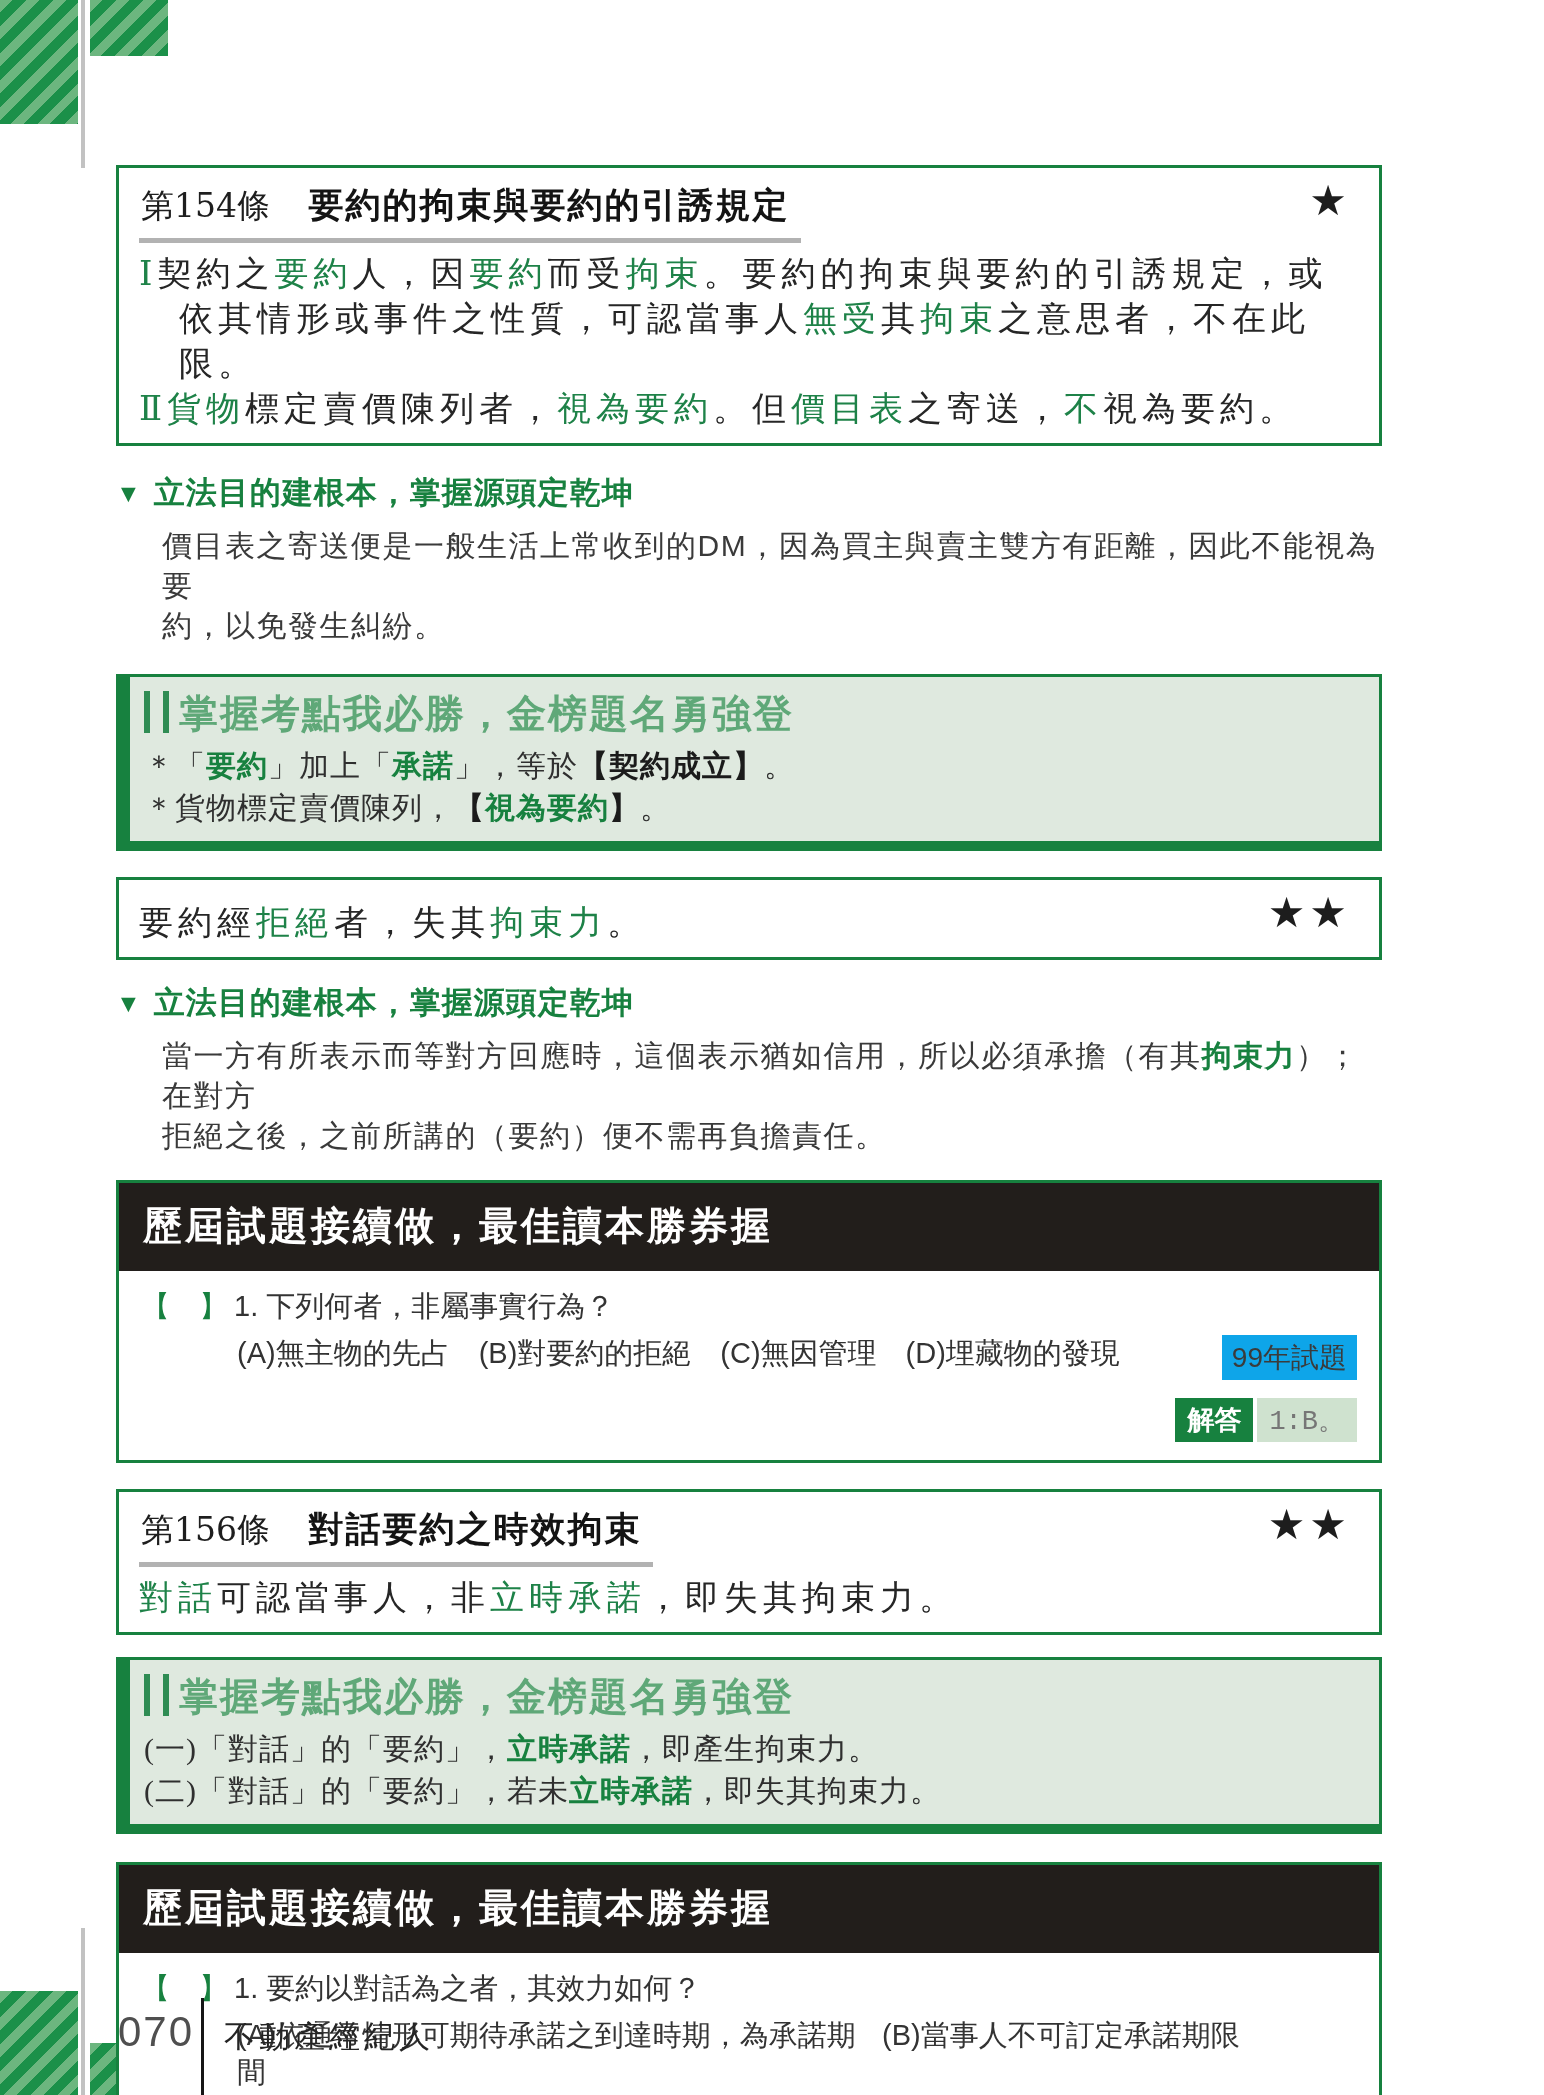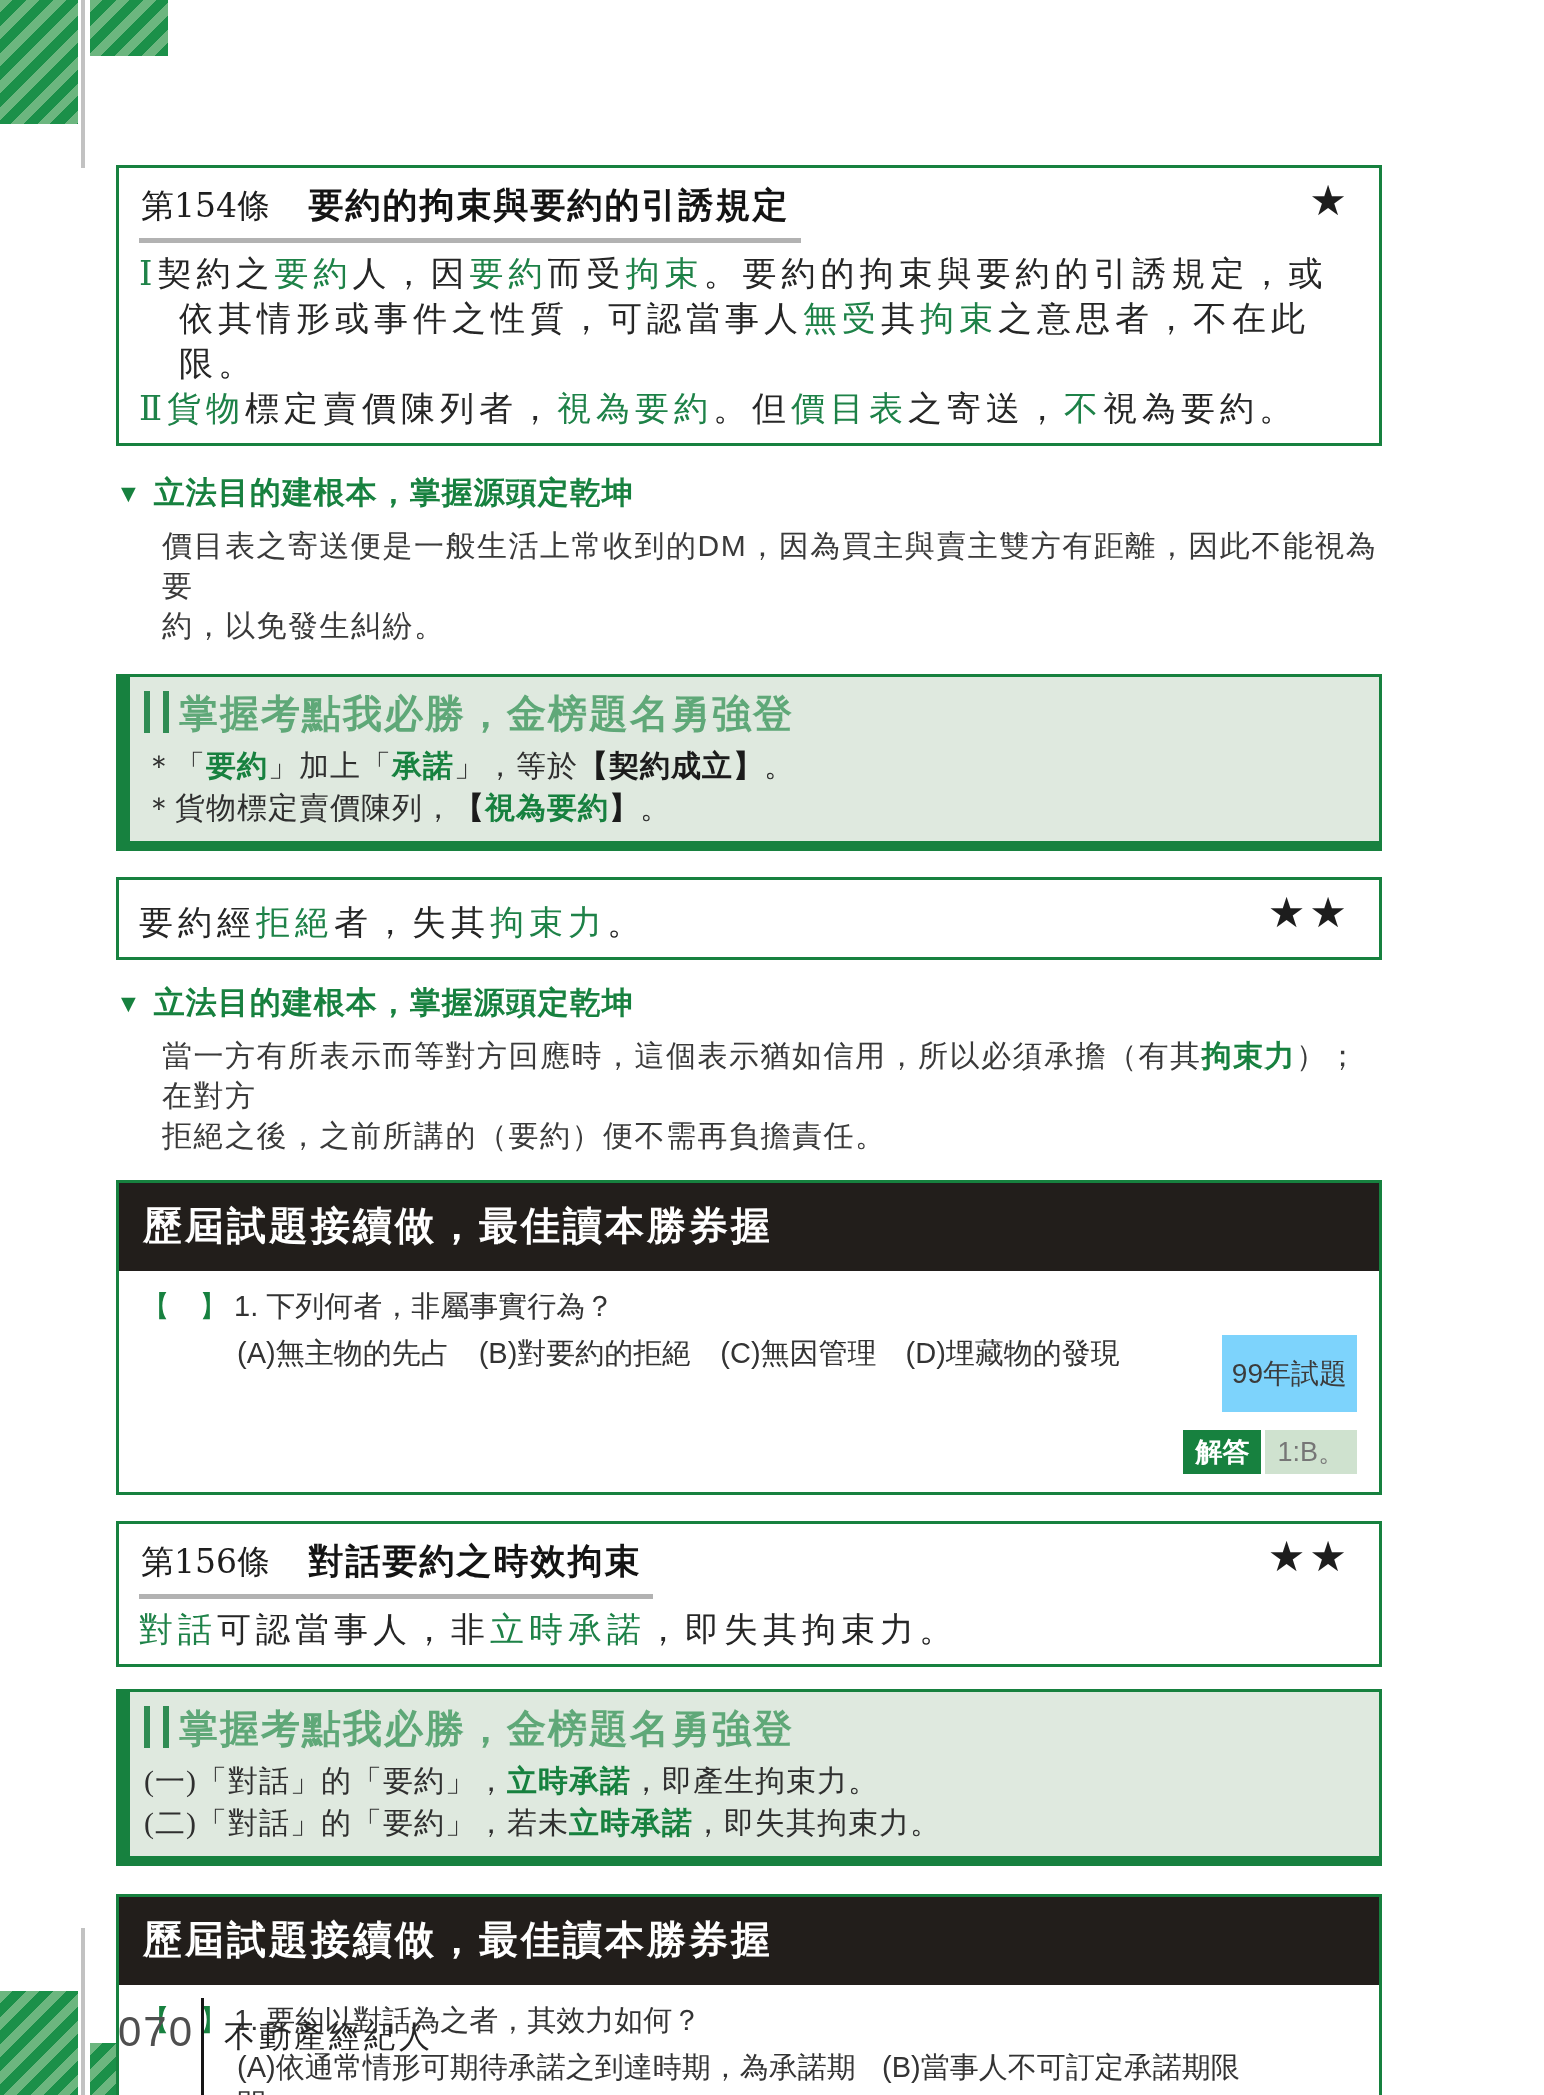--- a/index.html
+++ b/index.html
@@ -106,24 +106,24 @@
   .exam-body{padding:16px 22px 18px;font-size:29px;color:#333;}
   .q-line{display:flex;align-items:baseline;}
   .bracket{color:#17813f;margin-right:6px;white-space:pre;}
   .q-num{margin-right:8px;}
   .opts{margin:8px 0 0 96px;}
   .opt-row{display:flex;align-items:flex-start;margin-top:8px;line-height:37px;}
   .opt-flex{flex:1;}
   .opt-c1{width:645px;}
   .opt-c2{flex:1;}
   .badge{
-    background:#7dd3fc;color:#3b3b3b;
-    padding:20px 10px;font-size:28px;white-space:nowrap;align-self:flex-start;
-  }
-  .ans-row{display:flex;justify-content:flex-end;align-items:flex-start;margin-top:18px;}
+    background:#0ea5e9;color:#3b3b3b;
+    padding:4px 10px;font-size:28px;white-space:nowrap;align-self:flex-start;
+  }
+  .ans-row{display:flex;justify-content:flex-end;align-items:flex-start;margin-top:18px;font-family:Liberation Mono, monospace;}
   .ans-label{
     background:#17813f;color:#fff;font-weight:bold;
     padding:4px 12px;font-size:27px;
   }
   .ans-val{
     background:#cfe2cf;color:#767676;
     padding:4px 12px;font-size:27px;margin-left:4px;
   }
 
   

